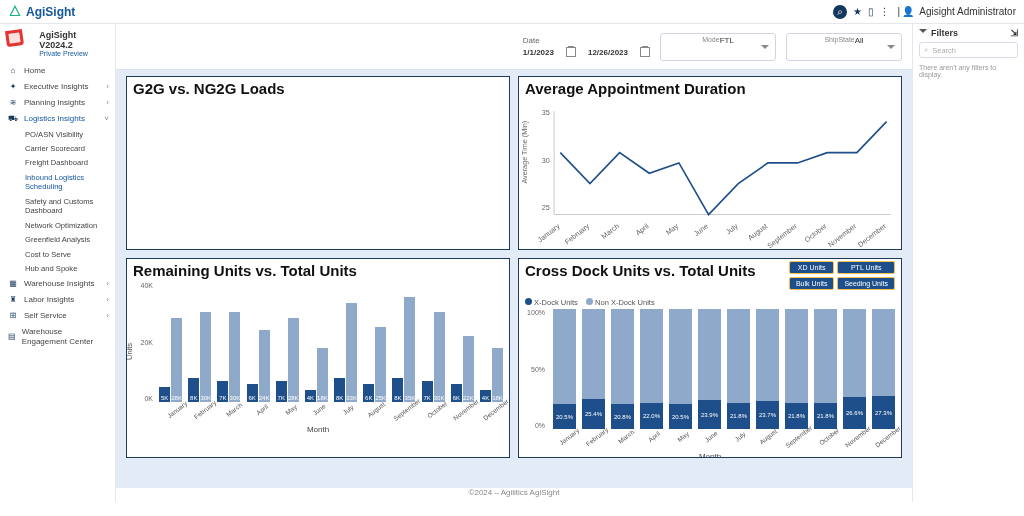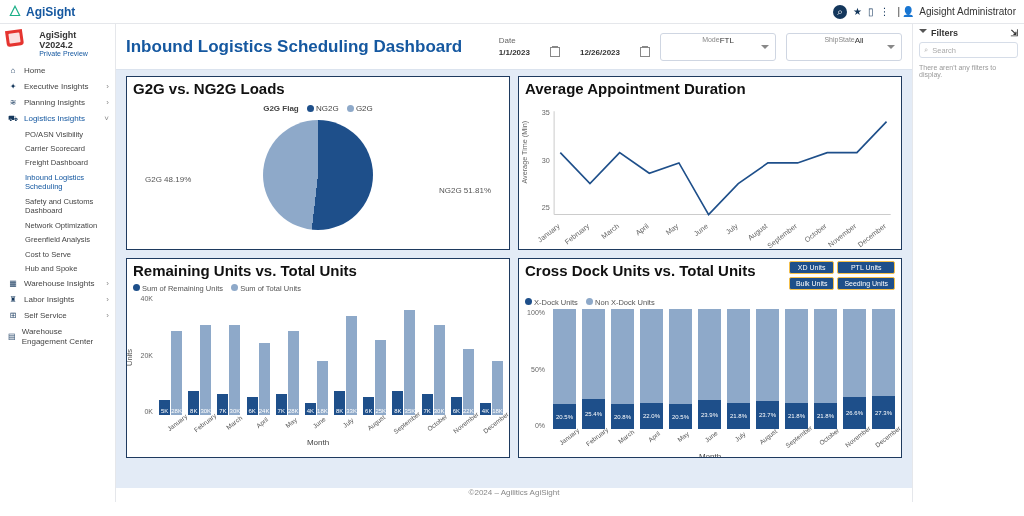--- a/index.html
+++ b/index.html
@@ -23,21 +23,21 @@
 .nav-item .ic{width:10px;display:inline-flex;justify-content:center;color:#14375c}
 .nav-item.exp .chev{margin-left:auto;font-size:8px;color:#888}
 .nav-item.active{color:#1558a0}
 .nav-sub{padding-left:21px}
 .nav-sub .nav-item{font-size:7.6px;padding:2.5px 4px}
 .nav-sub .nav-item.sel{color:#1558a0}
 .main{flex:1;background:#e3ebf6;display:flex;flex-direction:column;min-width:0}
 .head{display:flex;align-items:center;gap:10px;background:#fff;border-bottom:1px solid #dbe3ee;padding:4px 10px;height:46px}
 .title{font-size:17px;font-weight:700;color:#1558a0}
 .fld{display:flex;flex-direction:column;gap:2px;font-size:8px;color:#666}
-.dates{display:flex;gap:20px;align-items:center}
+.dates{display:flex;gap:12px;align-items:center}
 .dates span{font-size:8px;font-weight:600;color:#333}
 .cal{width:10px;height:10px;border:1px solid #888;display:inline-block;position:relative}
 .cal::before{content:"";position:absolute;top:-2px;left:1px;right:1px;height:2px;background:#888}
 .sel-box{width:116px;height:28px;border:1px solid #cfd6e2;border-radius:3px;padding:2px 6px;display:flex;flex-direction:row;justify-content:center;position:relative;font-size:8px;color:#555}
 .sel-box .lbl{font-size:7px;color:#888}
 .sel-box .val{color:#333}
 .sel-box::after{content:"";position:absolute;right:6px;top:50%;border:4px solid transparent;border-top-color:#888;transform:translateY(-2px)}
 .grid{flex:1;padding:6px 10px 4px;display:grid;grid-template-columns:1fr 1fr;grid-template-rows:174px 200px;gap:8px;min-height:0}
 .card{background:#fff;border:1px solid #1e3a5f;display:flex;flex-direction:column;overflow:hidden}
 .card h3{font-size:15px;font-weight:700;padding:3px 6px;color:#111}
@@ -160,21 +160,20 @@
         </div>
         <div class="nav-item">
           <span class="ic">▤</span>
           <span>Warehouse Engagement Center</span>
         </div>
       </nav>
   </aside>
 
   <main class="main">
     <div class="head">
-      <div class="title">Inbound Logistics Scheduling Dashboard</div>
       <div class="glue"></div>
       <div class="fld">
         <span>Date</span>
         <div class="dates">
           <span>1/1/2023</span>
             <span class="cal"></span>
           <span>12/26/2023</span>
             <span class="cal"></span>
         </div>
       </div>
@@ -185,30 +184,20 @@
       <div class="sel-box">
         <span class="lbl">ShipState</span>
         <span class="val">All</span>
       </div>
     </div>
 
     <div class="grid">
 
       <div class="card">
         <h3>G2G vs. NG2G Loads</h3>
-        <div class="chart pie-wrap">
-          <div class="pie-legend">
-            <b>G2G Flag</b>
-            <span class="d1"></span><span>NG2G</span>
-            <span class="d2"></span><span>G2G</span>
-          </div>
-          <div class="pie"></div>
-          <div class="pie-lbl" style="right:18px;top:58%">NG2G 51.81%</div>
-          <div class="pie-lbl" style="left:18px;top:50%">G2G 48.19%</div>
-        </div>
       </div>
 
       <div class="card">
         <h3>Average Appointment Duration</h3>
         <div class="chart">
           <svg class="line-svg" viewBox="0 0 370 150">
             <text x="8" y="80" class="y-title" transform="rotate(-90 8 80)">Average Time (Min)</text>
             <text x="22" y="14" class="axis-lbl">35</text>
             <text x="22" y="60" class="axis-lbl">30</text>
             <text x="22" y="106" class="axis-lbl">25</text>
@@ -229,24 +218,20 @@
                 <text x="327.27272727272725" y="122" class="axis-lbl" transform="rotate(-38 327.27272727272725 122)" text-anchor="end">November</text>
                 <text x="356" y="122" class="axis-lbl" transform="rotate(-38 356 122)" text-anchor="end">December</text>
               </g>
             <text x="190" y="148" class="axis-lbl" text-anchor="middle">Month</text>
           </svg>
         </div>
       </div>
 
       <div class="card">
         <h3>Remaining Units vs. Total Units</h3>
-        <div class="legend-sm">
-          <span class="d1" style="display:inline-block;width:7px;height:7px;border-radius:50%"></span> <span>Sum of Remaining Units</span>
-          <span class="d2" style="display:inline-block;width:7px;height:7px;border-radius:50%;margin-left:6px"></span> <span>Sum of Total Units</span>
-        </div>
         <div class="chart">
           <span class="y-rot">Units</span>
           <div class="bars" id="bars1">
             <div class="y-ticks">
                 <span>40K</span>
                 <span>20K</span>
                 <span>0K</span>
               </div>
           <div class="bg-set">
                 <div class="bar dk" style="height: 15px;">

